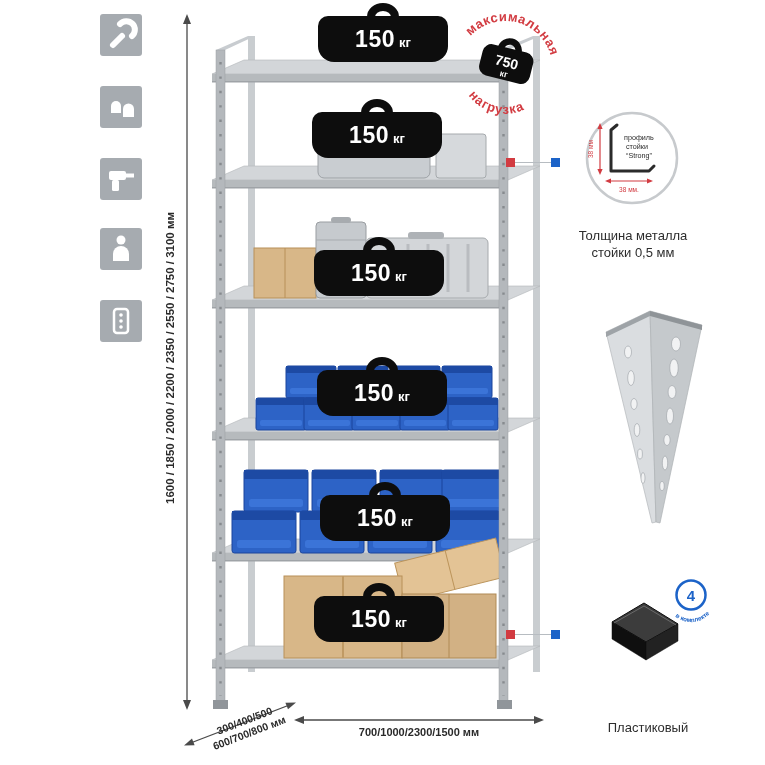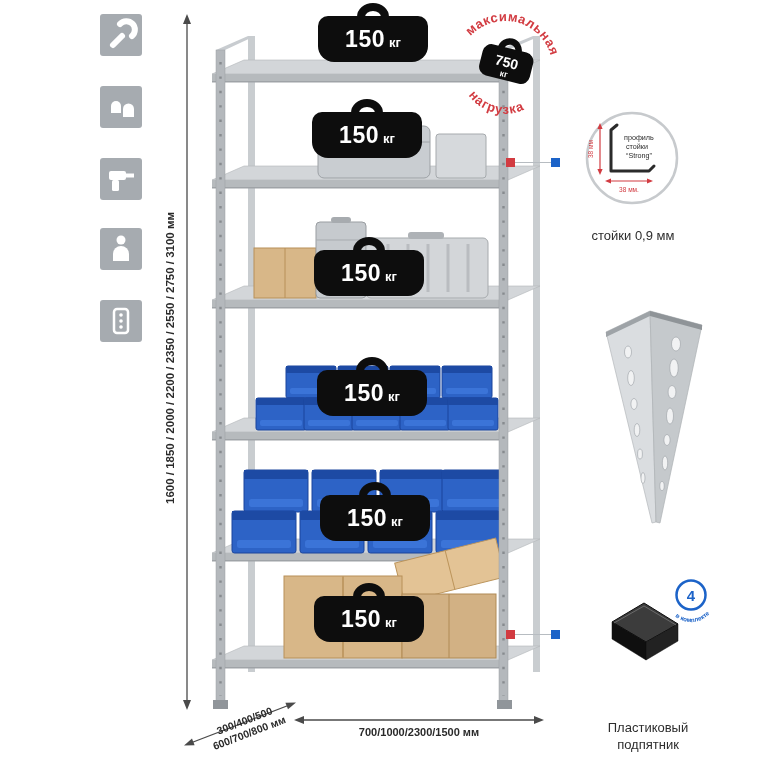--- a/index.html
+++ b/index.html
@@ -1,21 +1,21 @@
 <!DOCTYPE html>
 <html><head>
 <meta charset="utf-8">
 <style>
   html,body{margin:0;padding:0;background:#fff;}
   .stage{position:relative;width:765px;height:765px;background:#fff;overflow:hidden;
          font-family:"Liberation Sans",sans-serif;color:#222;}
   .abs{position:absolute;}
   .icon-box{position:absolute;left:100px;width:42px;height:42px;background:#a6abb0;
             border-radius:3px;display:flex;align-items:center;justify-content:center;}
-  .weight-badge{position:absolute;width:110px;height:46px;}
+  .weight-badge{position:absolute;width:110px;height:46px;padding-left:20px;}
   .weight-badge .ring{position:absolute;left:50%;top:-13px;transform:translateX(-50%);
             width:32px;height:28px;border:8px solid #0d0d0d;border-radius:50%;box-sizing:border-box;}
   .weight-badge .body{position:absolute;left:0;top:0;right:0;bottom:0;background:#0d0d0d;
             border-radius:10px 10px 16px 16px;display:flex;align-items:center;justify-content:center;gap:4px;color:#fff;}
   .weight-badge .val{font-size:23px;font-weight:bold;letter-spacing:0.5px;}
   .weight-badge .unit{font-size:13px;font-weight:bold;margin-top:7px;}
   .caption{position:absolute;text-align:center;font-size:13px;line-height:1.3;color:#2d2d2d;}
   .dim-label{position:absolute;font-size:11px;font-weight:bold;color:#2a2a2a;text-align:center;}
   .height-label{position:absolute;left:170px;top:358px;transform:translate(-50%,-50%) rotate(-90deg);
             white-space:nowrap;font-size:11.5px;font-weight:bold;color:#2a2a2a;}
@@ -273,21 +273,22 @@
     <text transform="rotate(-90 9 39)" x="9" y="39" font-size="6.5" fill="#d23b41" text-anchor="middle">38 мм</text>
     <line x1="26" y1="71" x2="64" y2="71" stroke="#d23b41" stroke-width="1.2"></line>
     <path d="M21,71 l6,-2.6 v5.2 z" fill="#d23b41"></path>
     <path d="M69,71 l-6,-2.6 v5.2 z" fill="#d23b41"></path>
     <text x="45" y="82" font-size="6.5" fill="#d23b41" text-anchor="middle">38 мм.</text>
     <text x="40" y="30" font-size="7.2" fill="#2b2b2b">профиль</text>
     <text x="42" y="39" font-size="7.2" fill="#2b2b2b">стойки</text>
     <text x="42" y="48" font-size="7.2" fill="#2b2b2b">“Strong”</text>
   </svg>
   <div class="caption" style="left:560px;top:228px;width:146px">
-    <div>стойки 0,9 мм</div>
+    <div>Толщина металла</div>
+    <div>стойки 0,5 мм</div>
   </div>
 
   <svg class="abs" style="left:600px;top:302px" width="112" height="228" viewBox="0 0 112 228">
     <polygon points="6,30 50,9 56,220 52,221" fill="#dadde0" stroke="#b4b8bb" stroke-width="0.7"></polygon>
     <polygon points="50,9 102,23 60,221 56,220" fill="#c5c9cc" stroke="#aeb2b5" stroke-width="0.7"></polygon>
     <polygon points="6,30 50,9 50,14 6,35" fill="#9ea3a7"></polygon>
     <polygon points="50,9 102,23 102,28 50,14" fill="#8f9498"></polygon>
     <g fill="#f1f2f3" stroke="#9aa0a4" stroke-width="0.6">
       <ellipse cx="76" cy="42" rx="4.5" ry="7"></ellipse>
       <ellipse cx="74" cy="66" rx="4.2" ry="9"></ellipse>
@@ -317,21 +318,20 @@
         <path id="badgeArc" d="M 8,33 A 25,25 0 0 0 58,29"></path>
       </defs>
     <circle cx="33" cy="29" r="14.5" fill="#ffffff" stroke="#1c63c8" stroke-width="2.5"></circle>
     <text x="33" y="34.5" text-anchor="middle" font-size="15" font-weight="bold" fill="#1c63c8">4</text>
     <text font-size="6.3" font-weight="bold" fill="#1c63c8">
       <textPath href="#badgeArc" startOffset="50%" text-anchor="middle">в комплекте</textPath>
     </text>
   </svg>
   <div class="caption" style="left:578px;top:720px;width:140px">
     <div>Пластиковый</div>
-    <div>подпятник</div>
   </div>
 
   <svg class="abs" style="left:292px;top:713px" width="254" height="16" viewBox="0 0 254 16">
     <line x1="8" y1="7" x2="246" y2="7" stroke="#4a4a4a" stroke-width="1.3"></line>
     <path d="M2,7 l10,-4 v8 z" fill="#4a4a4a"></path>
     <path d="M252,7 l-10,-4 v8 z" fill="#4a4a4a"></path>
   </svg>
   <div class="dim-label" style="left:296px;top:726px;width:246px">700/1000/2300/1500 мм</div>
 
   <svg class="abs" style="left:178px;top:694px" width="124" height="60" viewBox="0 0 124 60">

